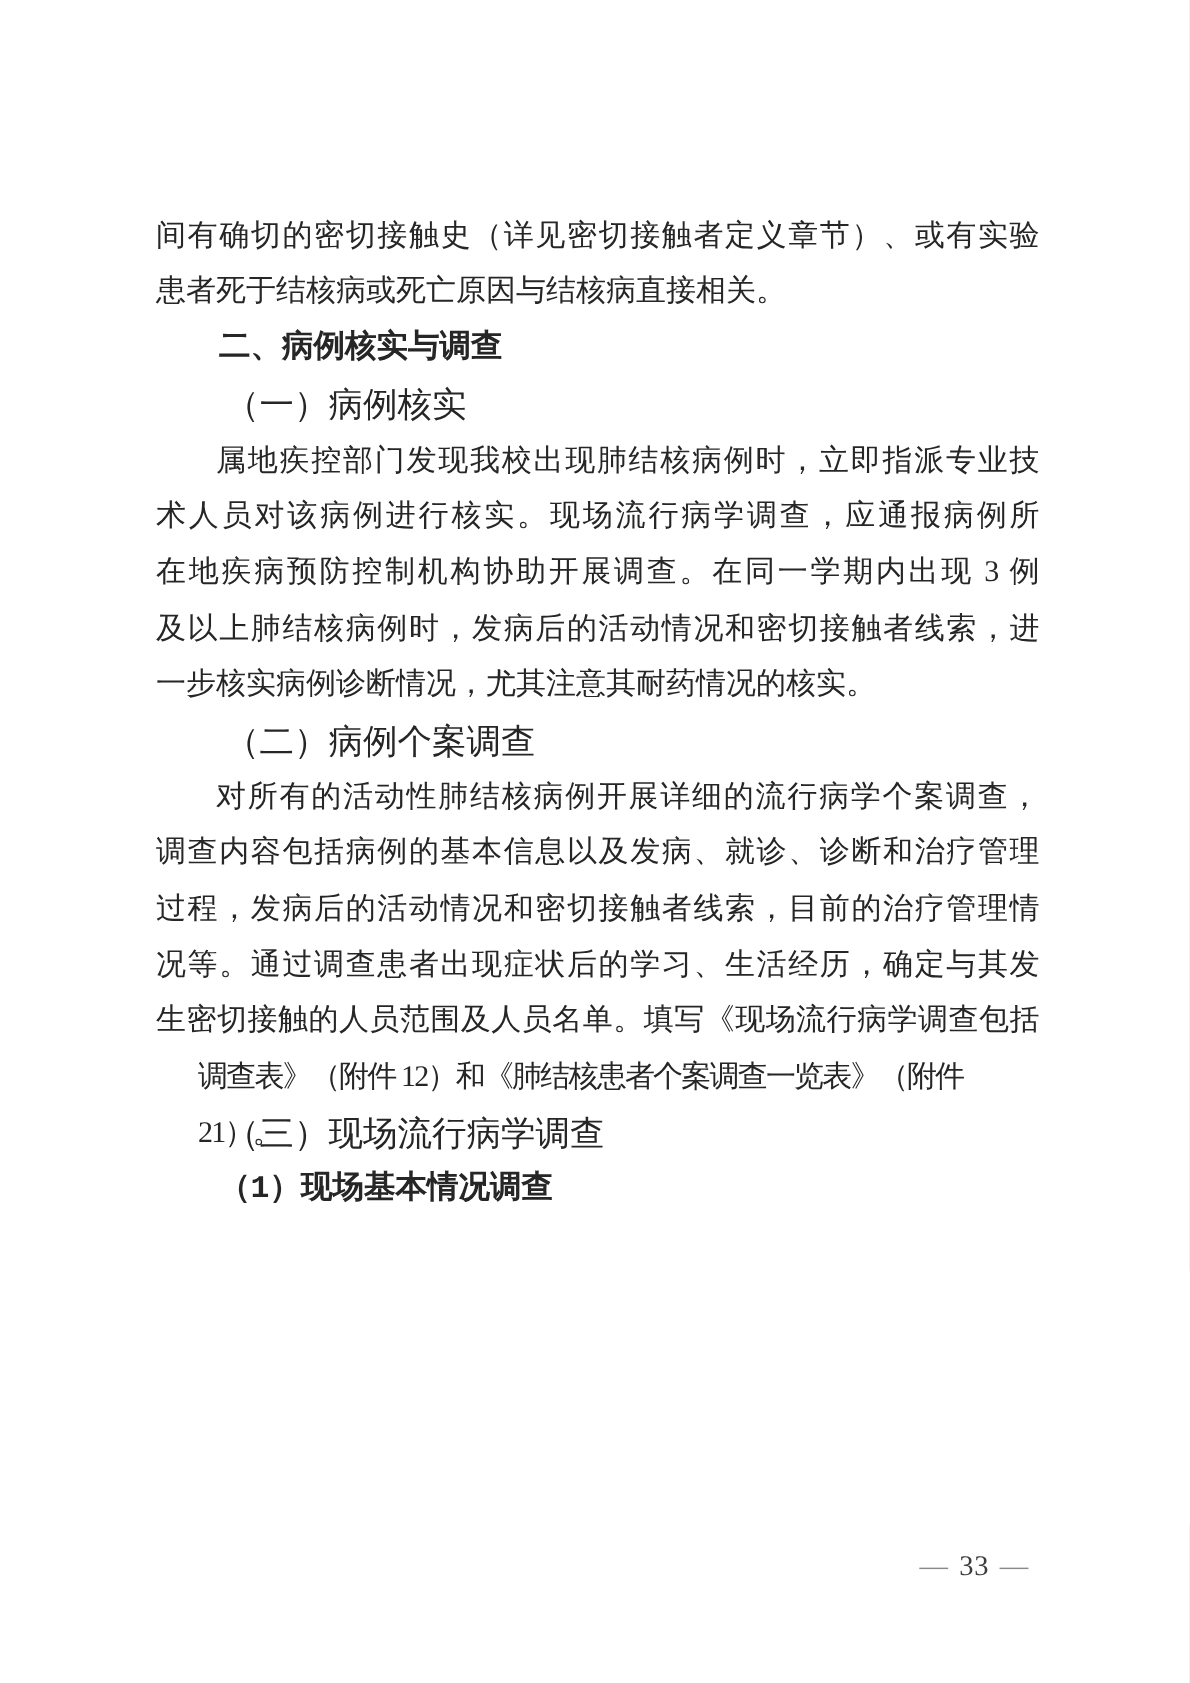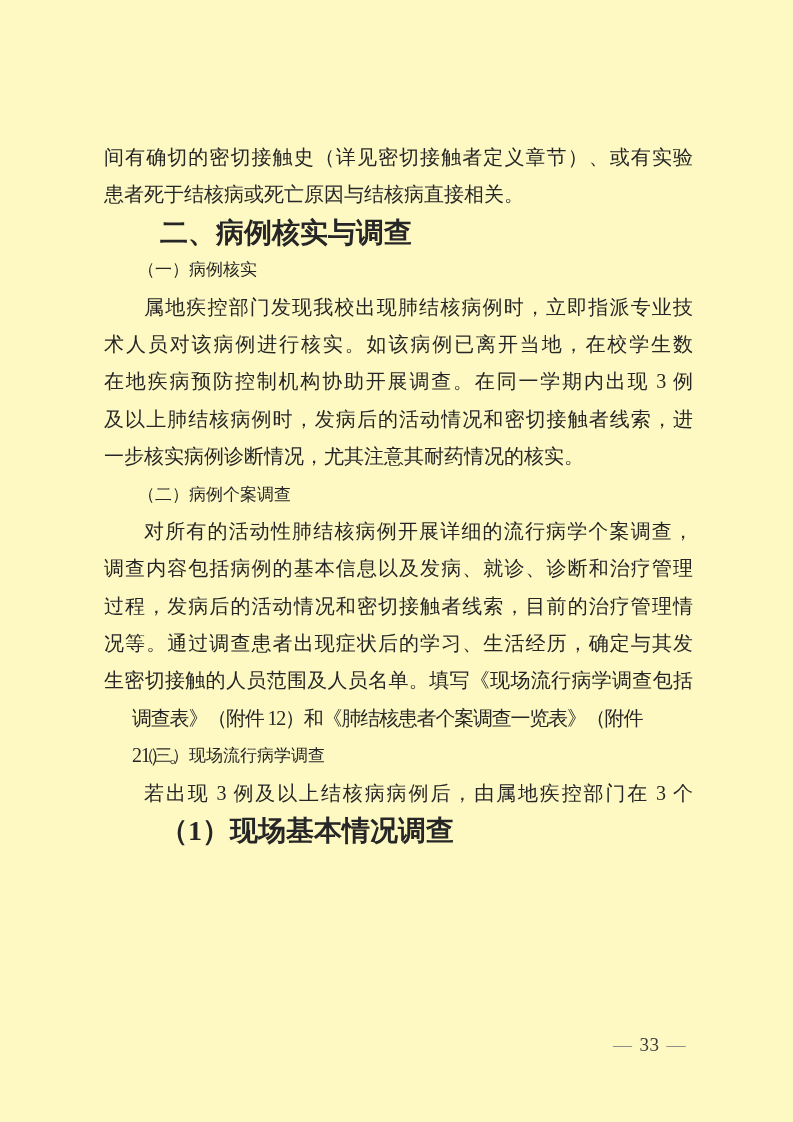--- a/index.html
+++ b/index.html
@@ -4,21 +4,21 @@
 <style>
   html, body {
     margin: 0;
     padding: 0;
     background: #e8e8e8;
   }
   .page {
     position: relative;
     width: 793px;
     height: 1122px;
-    background: #fef9c3;
+    background: #ffffff;
     overflow: hidden;
     font-family: "Liberation Serif", serif;
     color: #262626;
   }
   .text-block {
     position: absolute;
     left: 104px;
     top: 139px;
     width: 589px;
   }
@@ -26,27 +26,27 @@
     font-size: 20px;
     line-height: 37.4px;
     height: 37.4px;
     white-space: normal;
     overflow: visible;
   }
   .line.body {
     font-family: "Liberation Serif", "DejaVu Serif", serif;
   }
   .line.heading-bold {
-    font-family: Liberation Serif, serif;
+    font-family: Liberation Mono, monospace;
     font-weight: 700;
-    font-size: 28px;
+    font-size: 21px;
   }
   .line.heading-kai {
     font-family: "Liberation Serif", "DejaVu Serif", serif;
-    font-size: 17px;
+    font-size: 23px;
   }
   .line.ind {
     text-indent: 2em;
   }
   .line.just {
     text-align: justify;
     text-align-last: justify;
     
     text-justify: inter-character;
   }
@@ -74,31 +74,30 @@
 </head>
 <body>
 
 <div class="page">
   <div class="text-block" id="text-block">
       <div class="line body just">间有确切的密切接触史（详见密切接触者定义章节）、或有实验</div>
       <div class="line body">患者死于结核病或死亡原因与结核病直接相关。</div>
       <div class="line heading-bold ind">二、病例核实与调查</div>
       <div class="line heading-kai ind">（一）病例核实</div>
       <div class="line body ind just">属地疾控部门发现我校出现肺结核病例时，立即指派专业技</div>
-      <div class="line body just">术人员对该病例进行核实。如该病例已离开当地，在校学生数</div>
+      <div class="line body just">术人员对该病例进行核实。现场流行病学调查，应通报病例所</div>
       <div class="line body just">在地疾病预防控制机构协助开展调查。在同一学期内出现 3 例</div>
       <div class="line body just">及以上肺结核病例时，发病后的活动情况和密切接触者线索，进</div>
       <div class="line body">一步核实病例诊断情况，尤其注意其耐药情况的核实。</div>
       <div class="line heading-kai ind">（二）病例个案调查</div>
       <div class="line body ind just">对所有的活动性肺结核病例开展详细的流行病学个案调查，</div>
       <div class="line body just">调查内容包括病例的基本信息以及发病、就诊、诊断和治疗管理</div>
       <div class="line body just">过程，发病后的活动情况和密切接触者线索，目前的治疗管理情</div>
       <div class="line body just">况等。通过调查患者出现症状后的学习、生活经历，确定与其发</div>
       <div class="line body just">生密切接触的人员范围及人员名单。填写《现场流行病学调查包括</div>
       <div class="line body tight">调查表》（附件 12）和《肺结核患者个案调查一览表》（附件 21）。</div>
       <div class="line heading-kai ind">（三）现场流行病学调查</div>
-      <div class="line body ind just">若出现 3 例及以上结核病病例后，由属地疾控部门在 3 个</div>
       <div class="line heading-bold ind">（1）现场基本情况调查</div>
     </div>
   <div class="footer">
     <span class="dash">—</span><span class="pagenum">33</span><span class="dash">—</span>
   </div>
 </div>
 
 </body></html>

